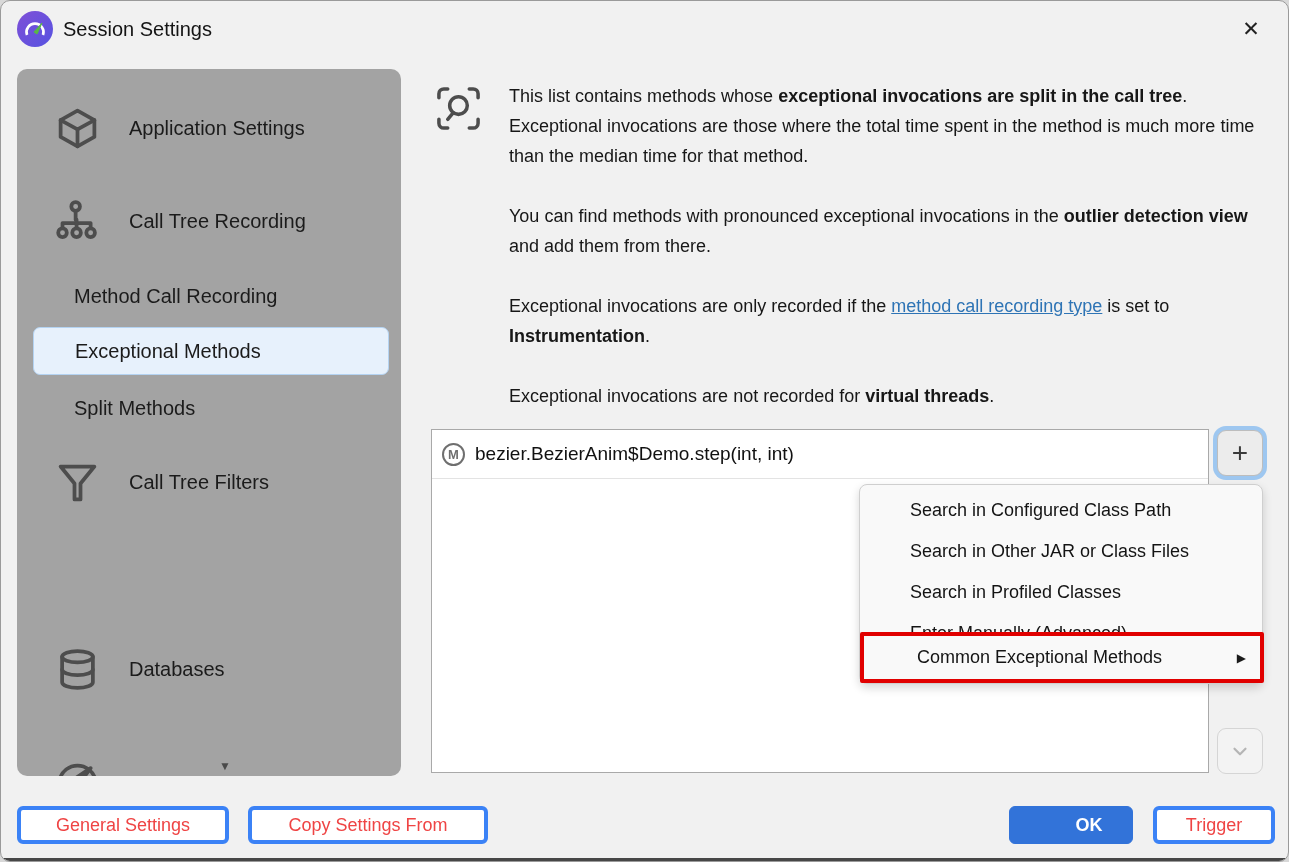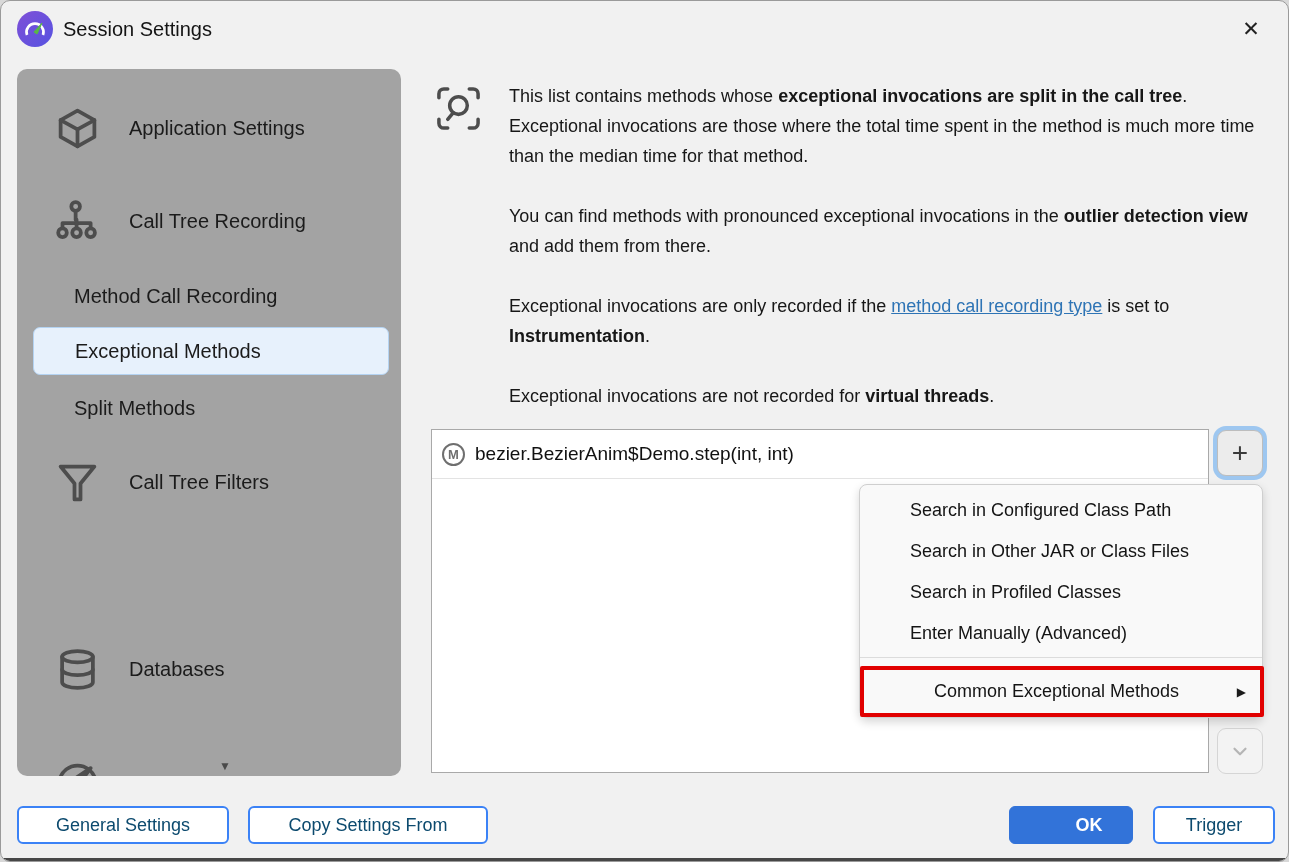--- a/index.html
+++ b/index.html
@@ -67,35 +67,35 @@
     background:#ececec; border:1px solid #bdbdbd; border-radius:9px;
     box-shadow:0 0 0 4px #9ec7f0; font-size:28px; font-weight:300; color:#3a3a3a;
     display:flex; align-items:center; justify-content:center; cursor:default; }
   #down-btn { position:absolute; left:1216px; top:727px; width:46px; height:46px;
     background:#f3f3f3; border:1px solid #d5d5d5; border-radius:9px;
     display:flex; align-items:center; justify-content:center; }
   #down-btn svg { width:22px; height:22px; stroke:#b5b5b5; fill:none;
     stroke-width:2.4; stroke-linecap:round; stroke-linejoin:round; }
 
   
-  #popup-menu { position:absolute; left:858px; top:483px; width:404px; height:234px;
+  #popup-menu { position:absolute; left:858px; top:483px; width:404px; height:200px;
     background:#f9f9f9; border:1px solid #cfcfcf; border-radius:8px;
     box-shadow:0 4px 10px rgba(0,0,0,0.16); padding-top:5px; }
   .menu-item { height:41px; line-height:41px; padding-left:50px; font-size:18px;
     color:#141414; cursor:default; }
   #menu-sep { height:1px; background:#dcdcdc; margin:3px 0 0 0; }
   #menu-highlight { position:absolute; left:0px; bottom:0px; width:404px; height:51px;
     border:4px solid #e10000; display:flex; align-items:center;
     border-radius:2px; background:#f9f9f9; }
-  #menu-highlight .hl-label { padding-left:70px; font-size:18px; color:#141414; flex:1; }
+  #menu-highlight .hl-label { padding-left:53px; font-size:18px; color:#141414; flex:1; }
   #menu-highlight .hl-arrow { font-size:12px; color:#1b1b1b; padding-right:14px; }
 
   
   .footer-btn { position:absolute; top:805px; height:38px; background:#ffffff;
-    border:2px solid #3b82f6; border-radius:6px; font-size:18px; color:#0c4a6e;
+    border:4px solid #3b82f6; border-radius:6px; font-size:18px; color:#ef4444;
     font-family:"Liberation Sans", sans-serif; display:flex; align-items:center;
     justify-content:center; cursor:default; }
   #btn-general { left:16px;  width:212px; }
   #btn-copy    { left:247px; width:240px; }
   #btn-ok      { left:1008px; width:124px; background:#3273d9; border:1px solid #3273d9;
     color:#ffffff; font-weight:700;padding-left:36px; }
   #btn-cancel  { left:1152px; width:122px; }
 </style>
 </head>
 <body>

